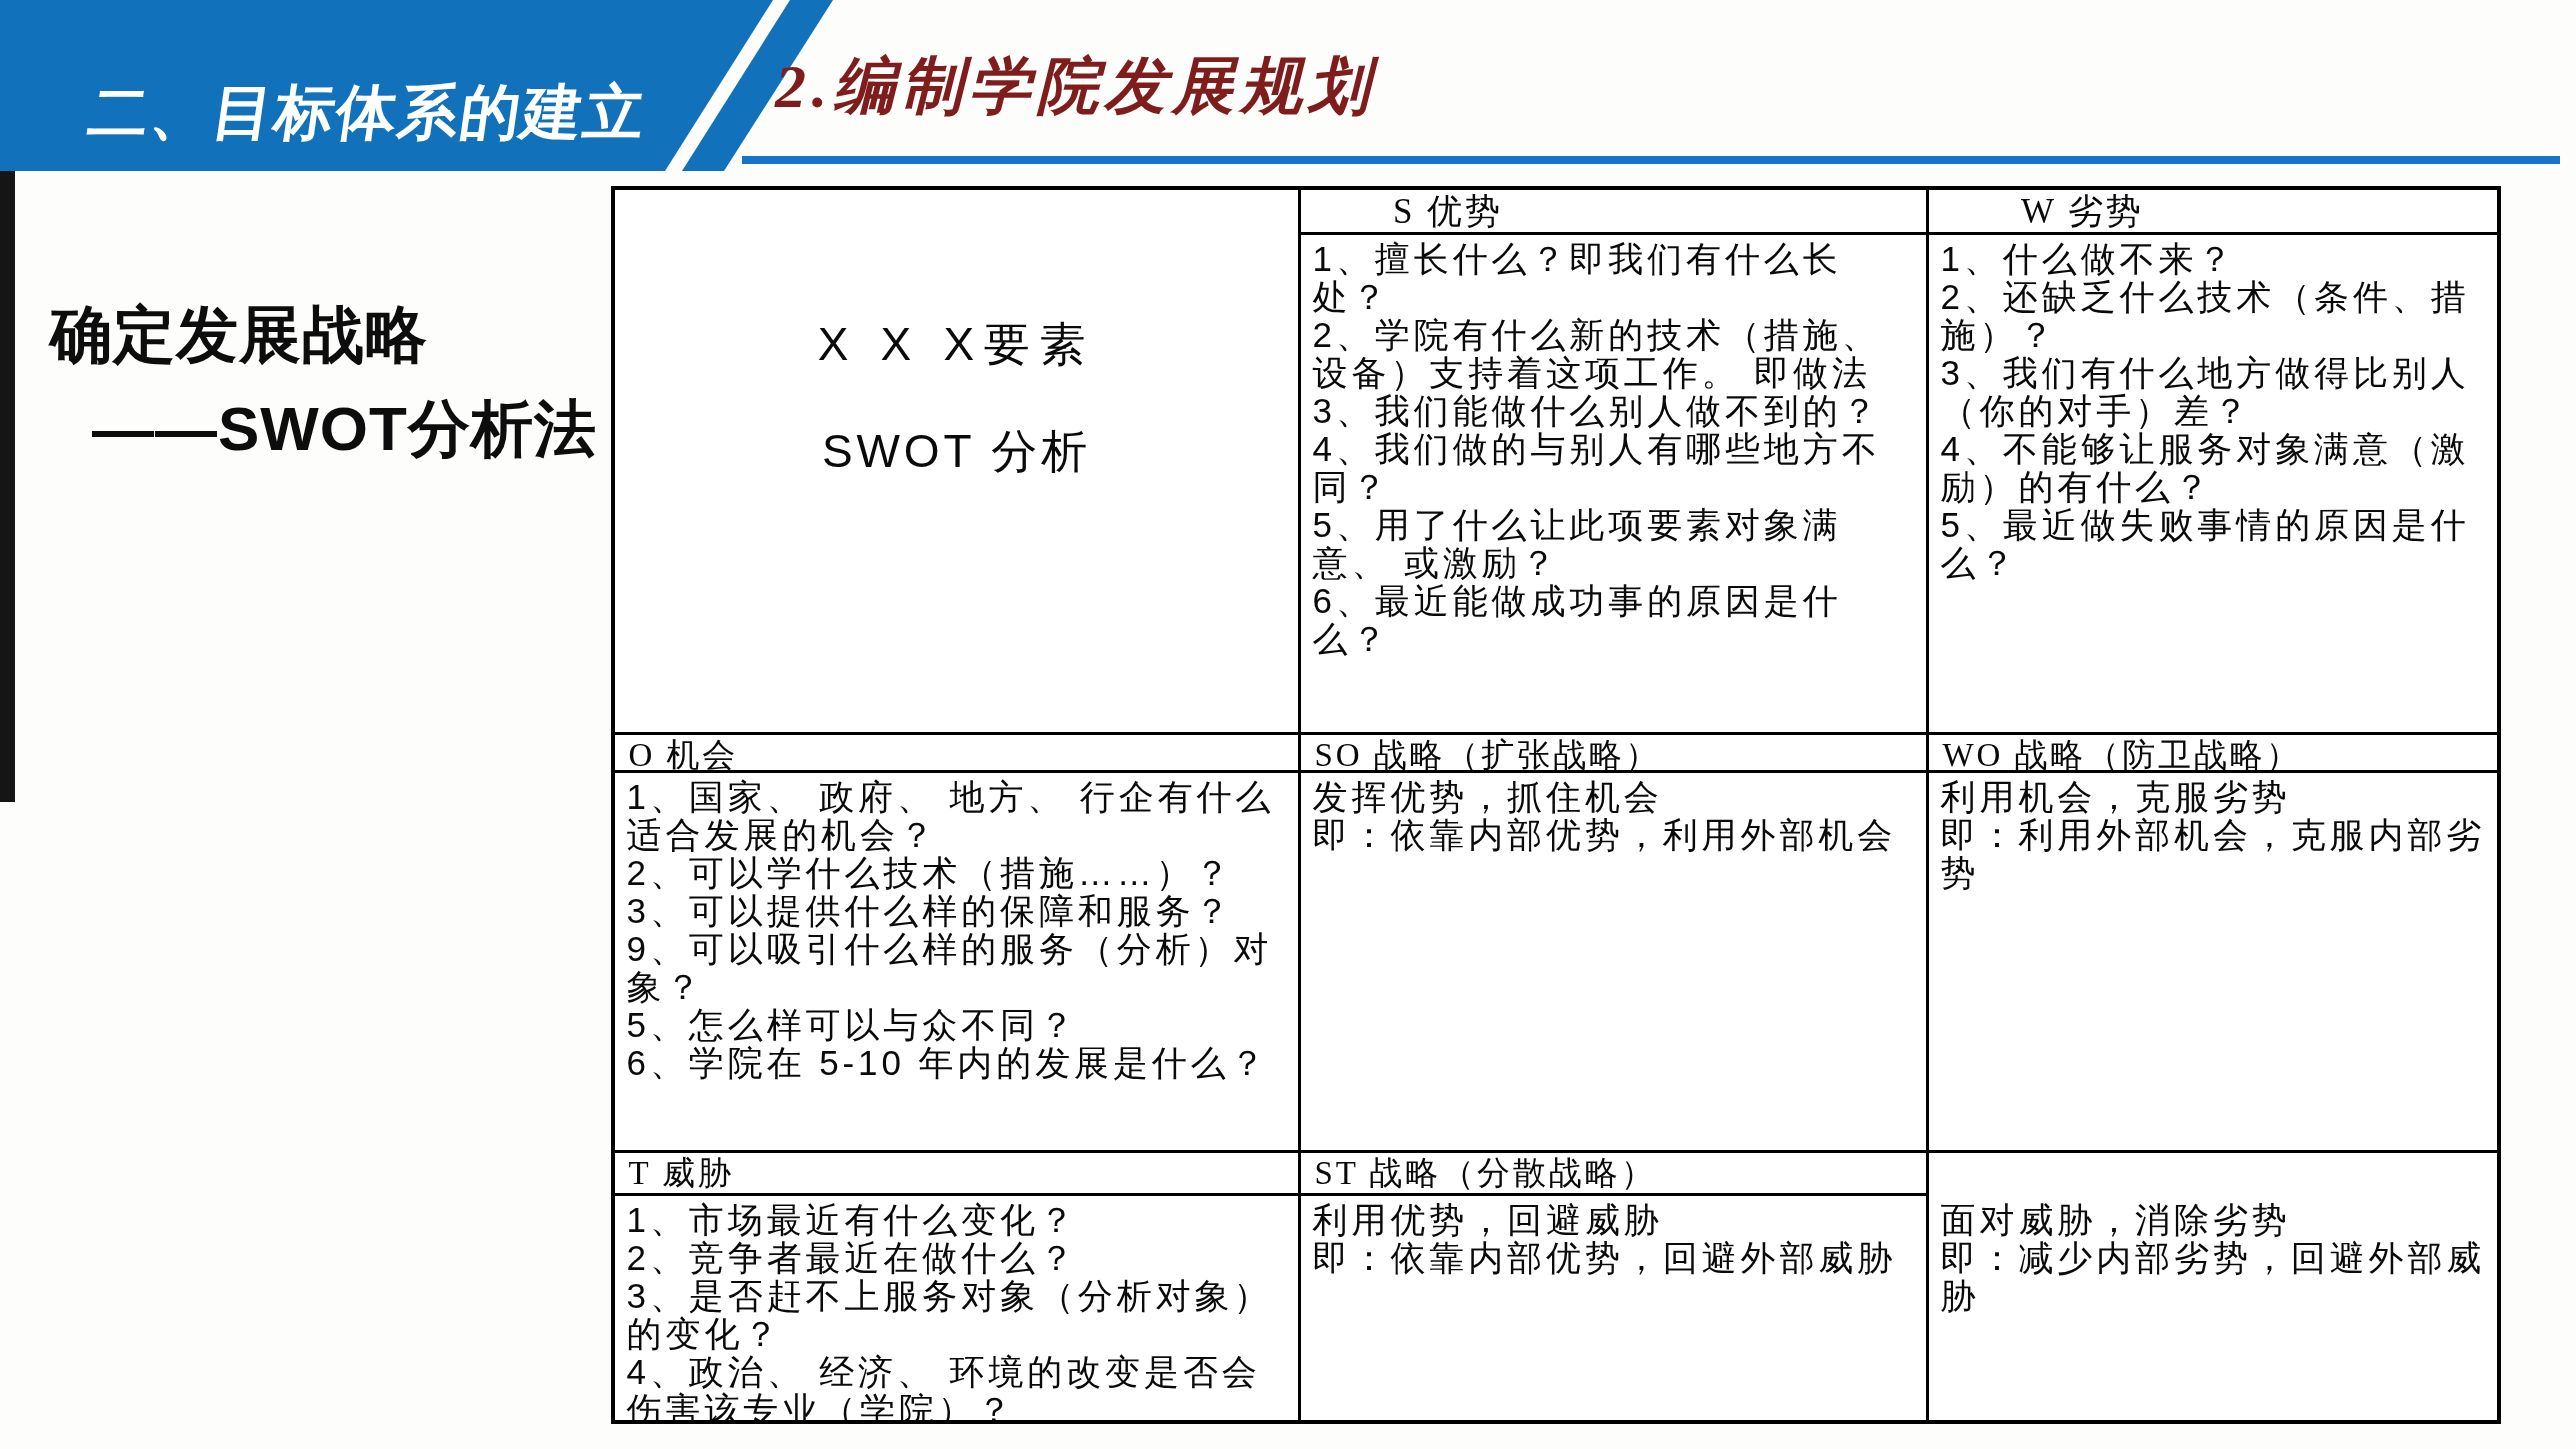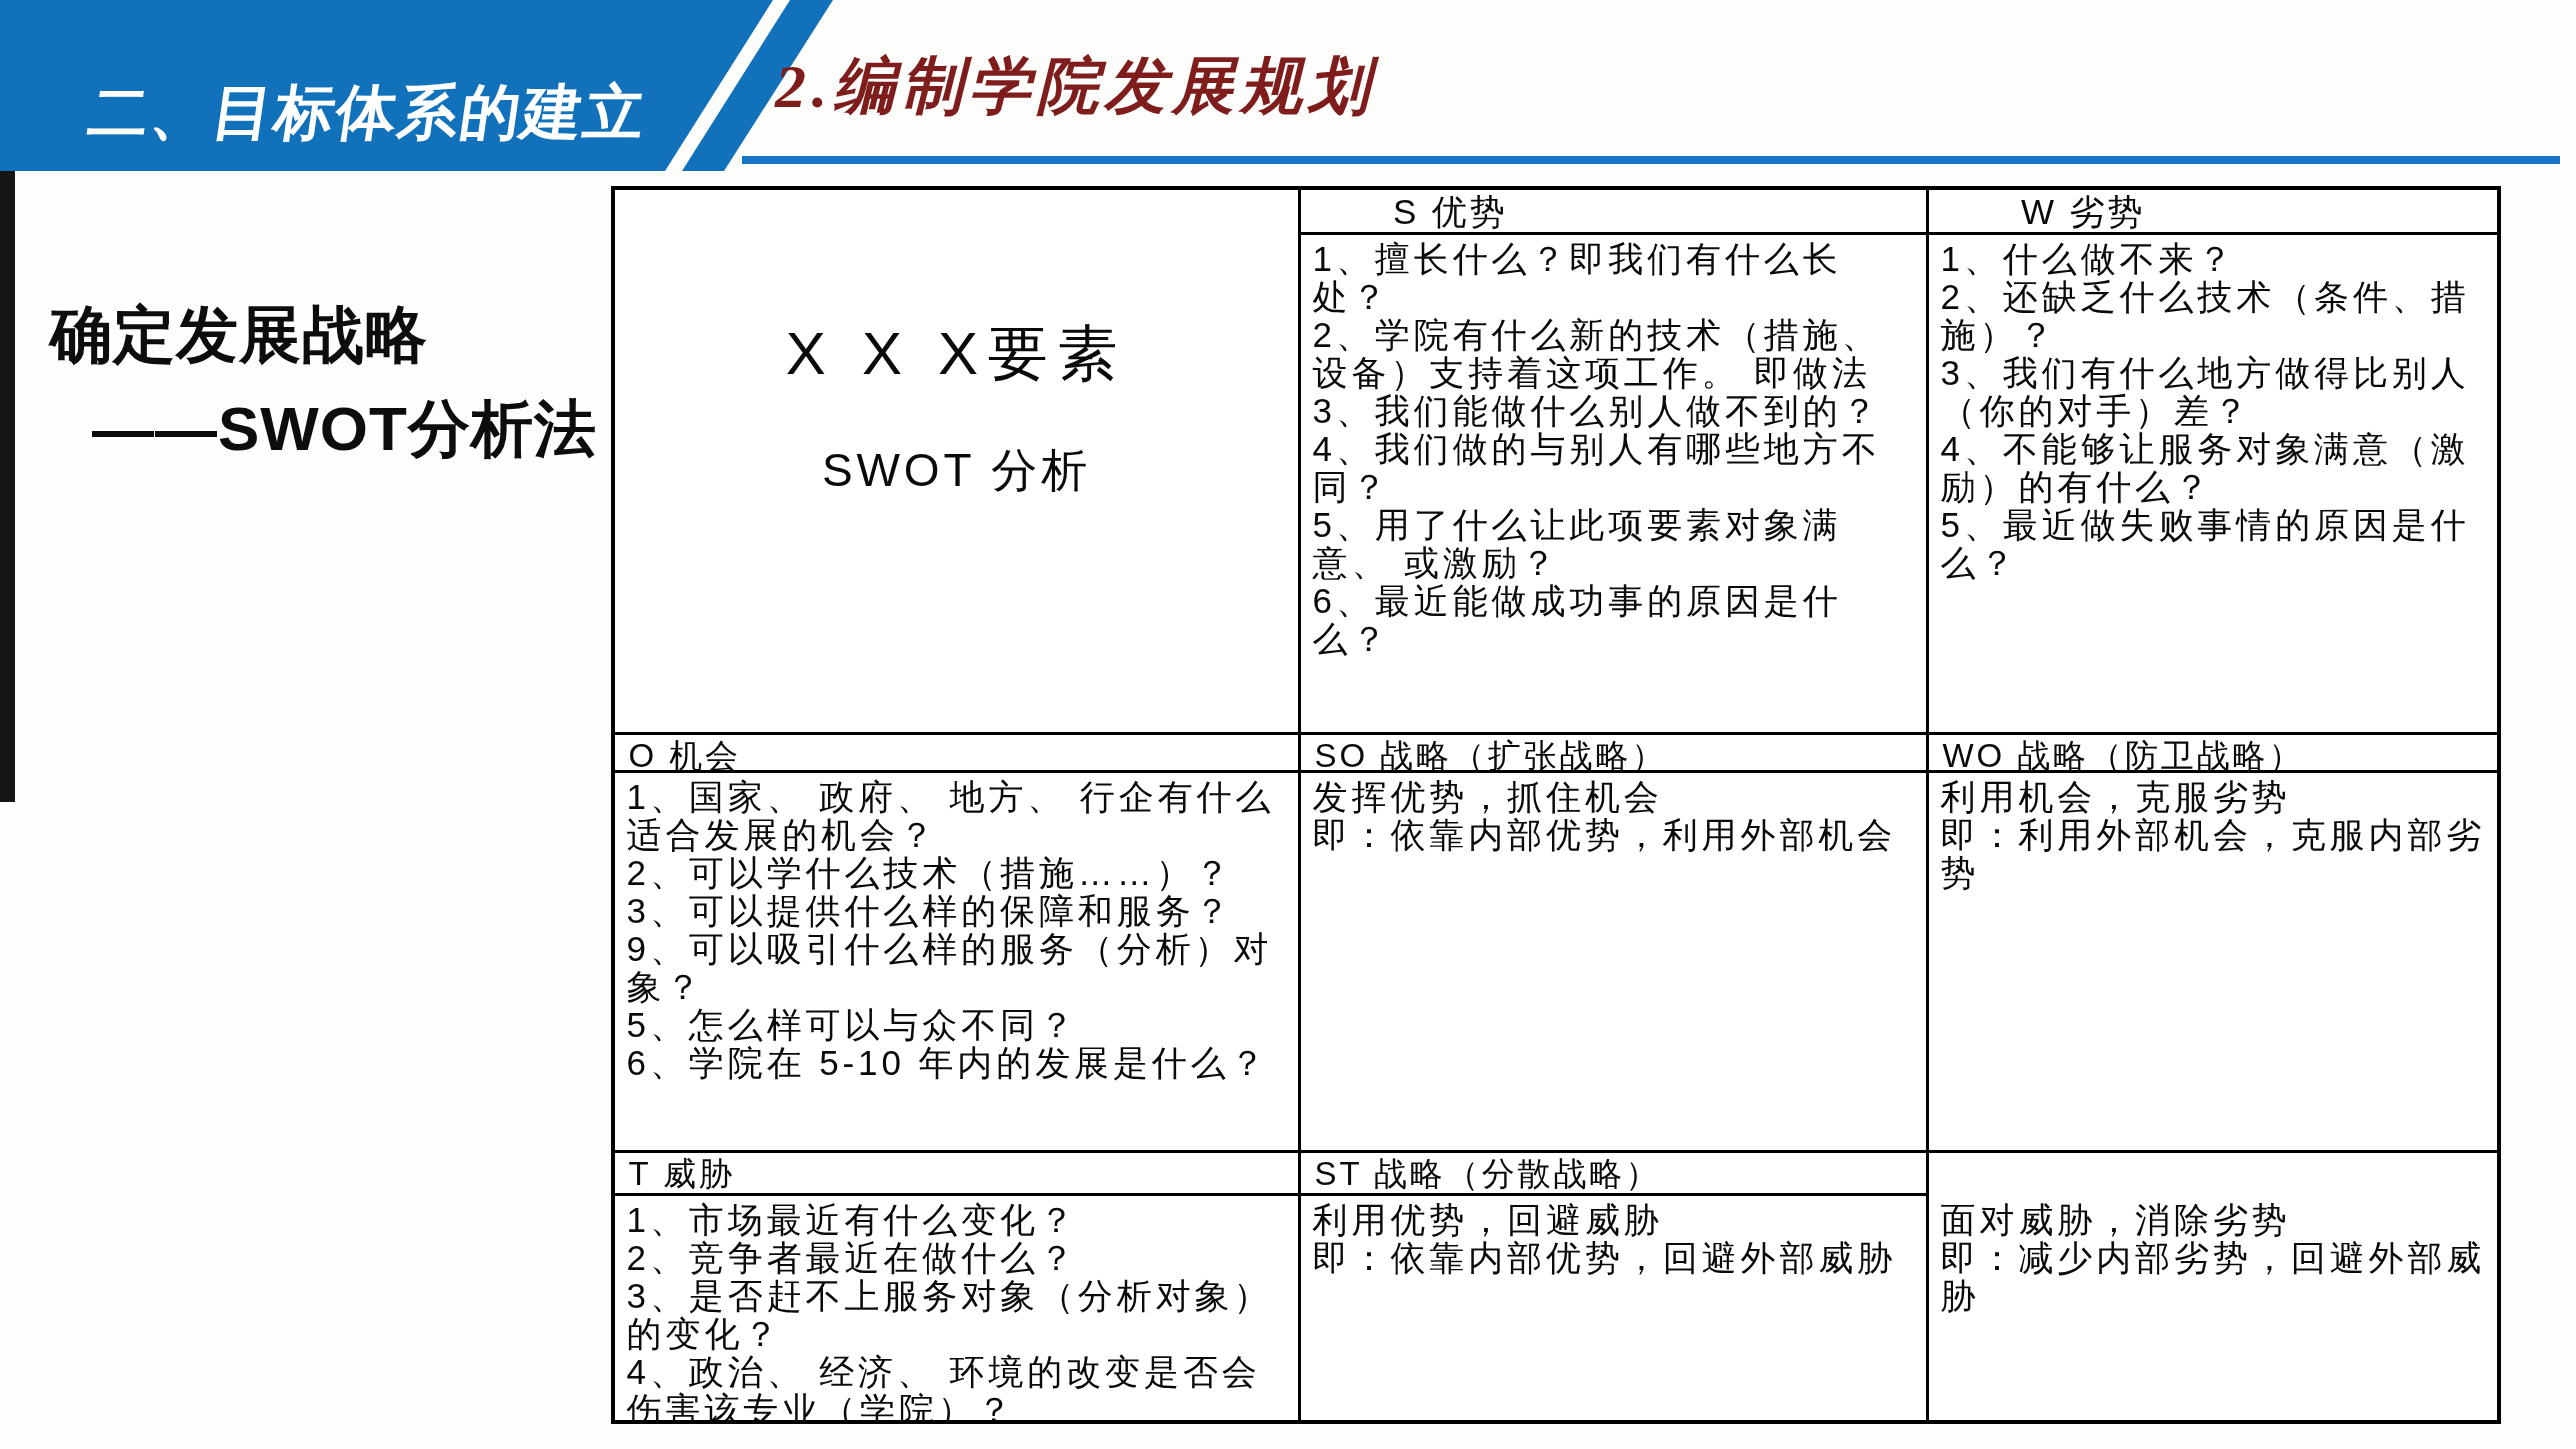--- a/index.html
+++ b/index.html
@@ -65,35 +65,35 @@
   }
   .cell{
     border-right:3.9px solid #000;border-bottom:3.9px solid #000;
     box-sizing:border-box;overflow:hidden;
   }
   .last-col{border-right:none;}
   .last-row{border-bottom:none;}
 
   .head{
     font-size:33px;line-height:35px;font-weight:500;
-    padding:2.9px 0 0 13.5px;letter-spacing:2.9px;white-space:nowrap;
+    padding:2.9px 0 0 13.5px;letter-spacing:2.9px;white-space:nowrap;font-family:Liberation Serif, serif;
   }
   .head-sw{
     font-size:35px;line-height:39px;padding:1.9px 0 0 92px;
   }
   .content{
     font-size:35px;line-height:38px;letter-spacing:3.9px;
     padding:4.8px 7.7px 0 11.6px;
   }
   .content p{margin:0;}
 
   .corner{
     text-align:center;padding-top:124px;
   }
-  .corner .l1{font-size:60px;letter-spacing:9.7px;}
+  .corner .l1{font-size:46px;letter-spacing:9.7px;}
   .corner .l2{font-size:46px;letter-spacing:3.9px;margin-top:45px;}
 </style>
 </head>
 <body>
 
 <div class="slide">
 
   <div class="banner-main"></div>
   <div class="banner-slash"></div>
   <div class="banner-label">二、目标体系的建立</div>

